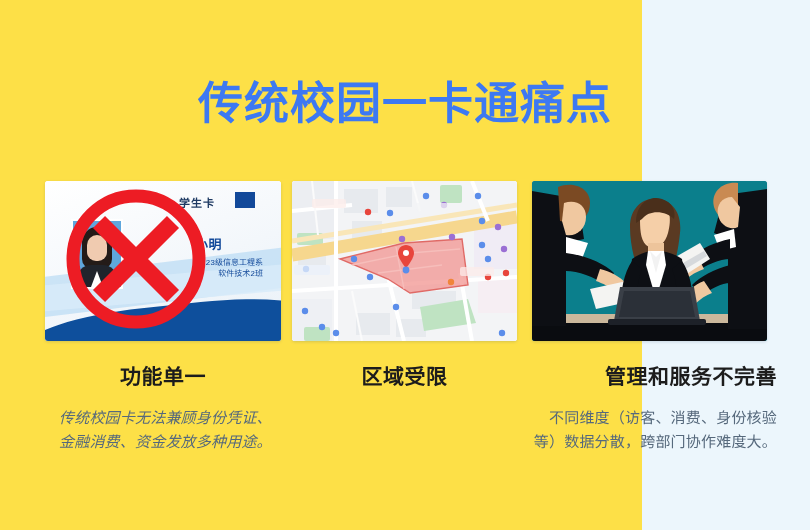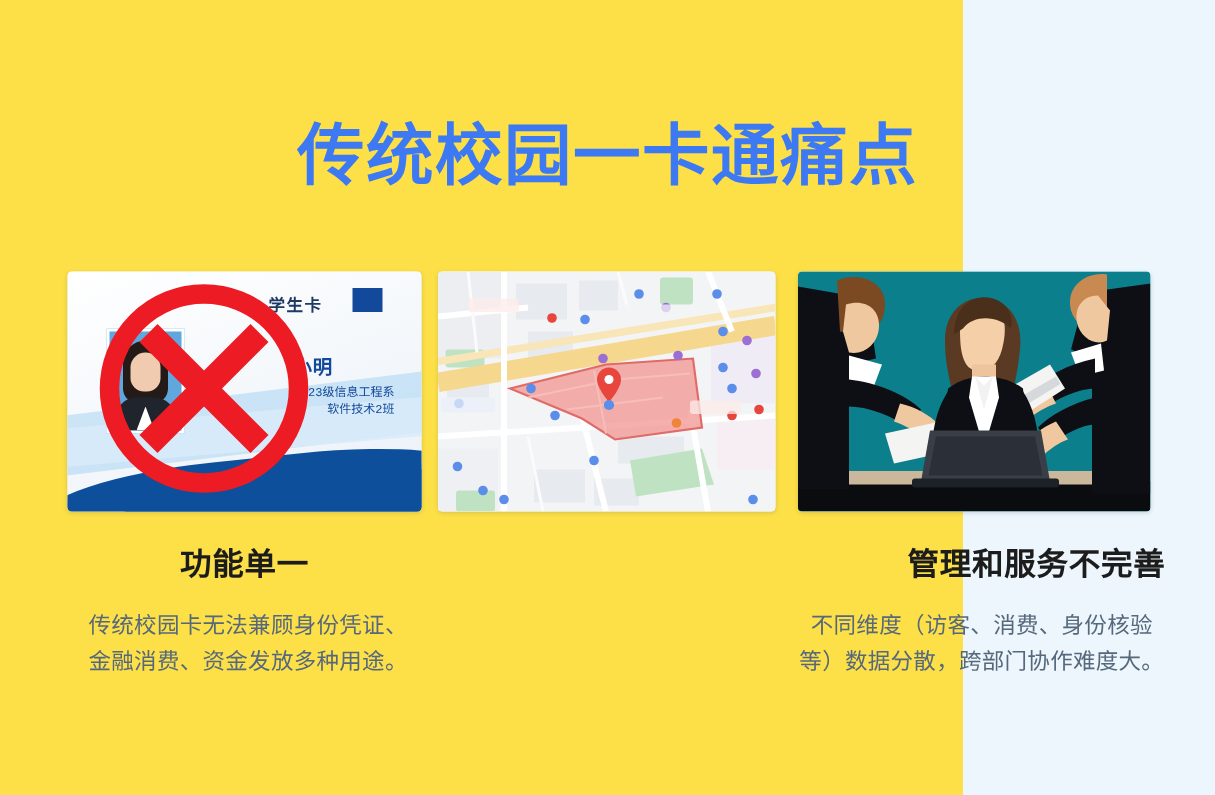--- a/index.html
+++ b/index.html
@@ -224,23 +224,23 @@
   .cap1 h3, .cap2 h3 { text-align: center; }
   .cap3 h3 { text-align: right; }
 
   .cap p {
     margin: 16px 0 0 0;
     font-size: 15px;
     line-height: 24px;
     color: #56697c;
     letter-spacing: .2px;
   }
-  .cap1 p { text-align: left; padding-left: 14px; }
+  .cap1 p { text-align: left; padding-left: 14px; font-style: italic; }
   .cap2 p { text-align: left; padding-left: 4px; }
-  .cap3 p { text-align: center; padding-left: 0px; }
+  .cap3 p { text-align: right; padding-left: 0px; }
 </style>
 </head>
 <body>
 
 <div class="page">
 
   <div class="title">传统校园一卡通痛点</div>
 
   <div class="cards">
 
@@ -429,20 +429,21 @@
   </div>
 
   <div class="captions">
 
     <div class="cap cap1">
       <h3>功能单一</h3>
       <p>传统校园卡无法兼顾身份凭证、金融消费、资金发放多种用途。</p>
     </div>
 
     <div class="cap cap2">
+      <h3>区域受限</h3>
     </div>
 
     <div class="cap cap3">
       <h3>管理和服务不完善</h3>
       <p>不同维度（访客、消费、身份核验等）数据分散，跨部门协作难度大。</p>
     </div>
 
   </div>
 
 </div>

